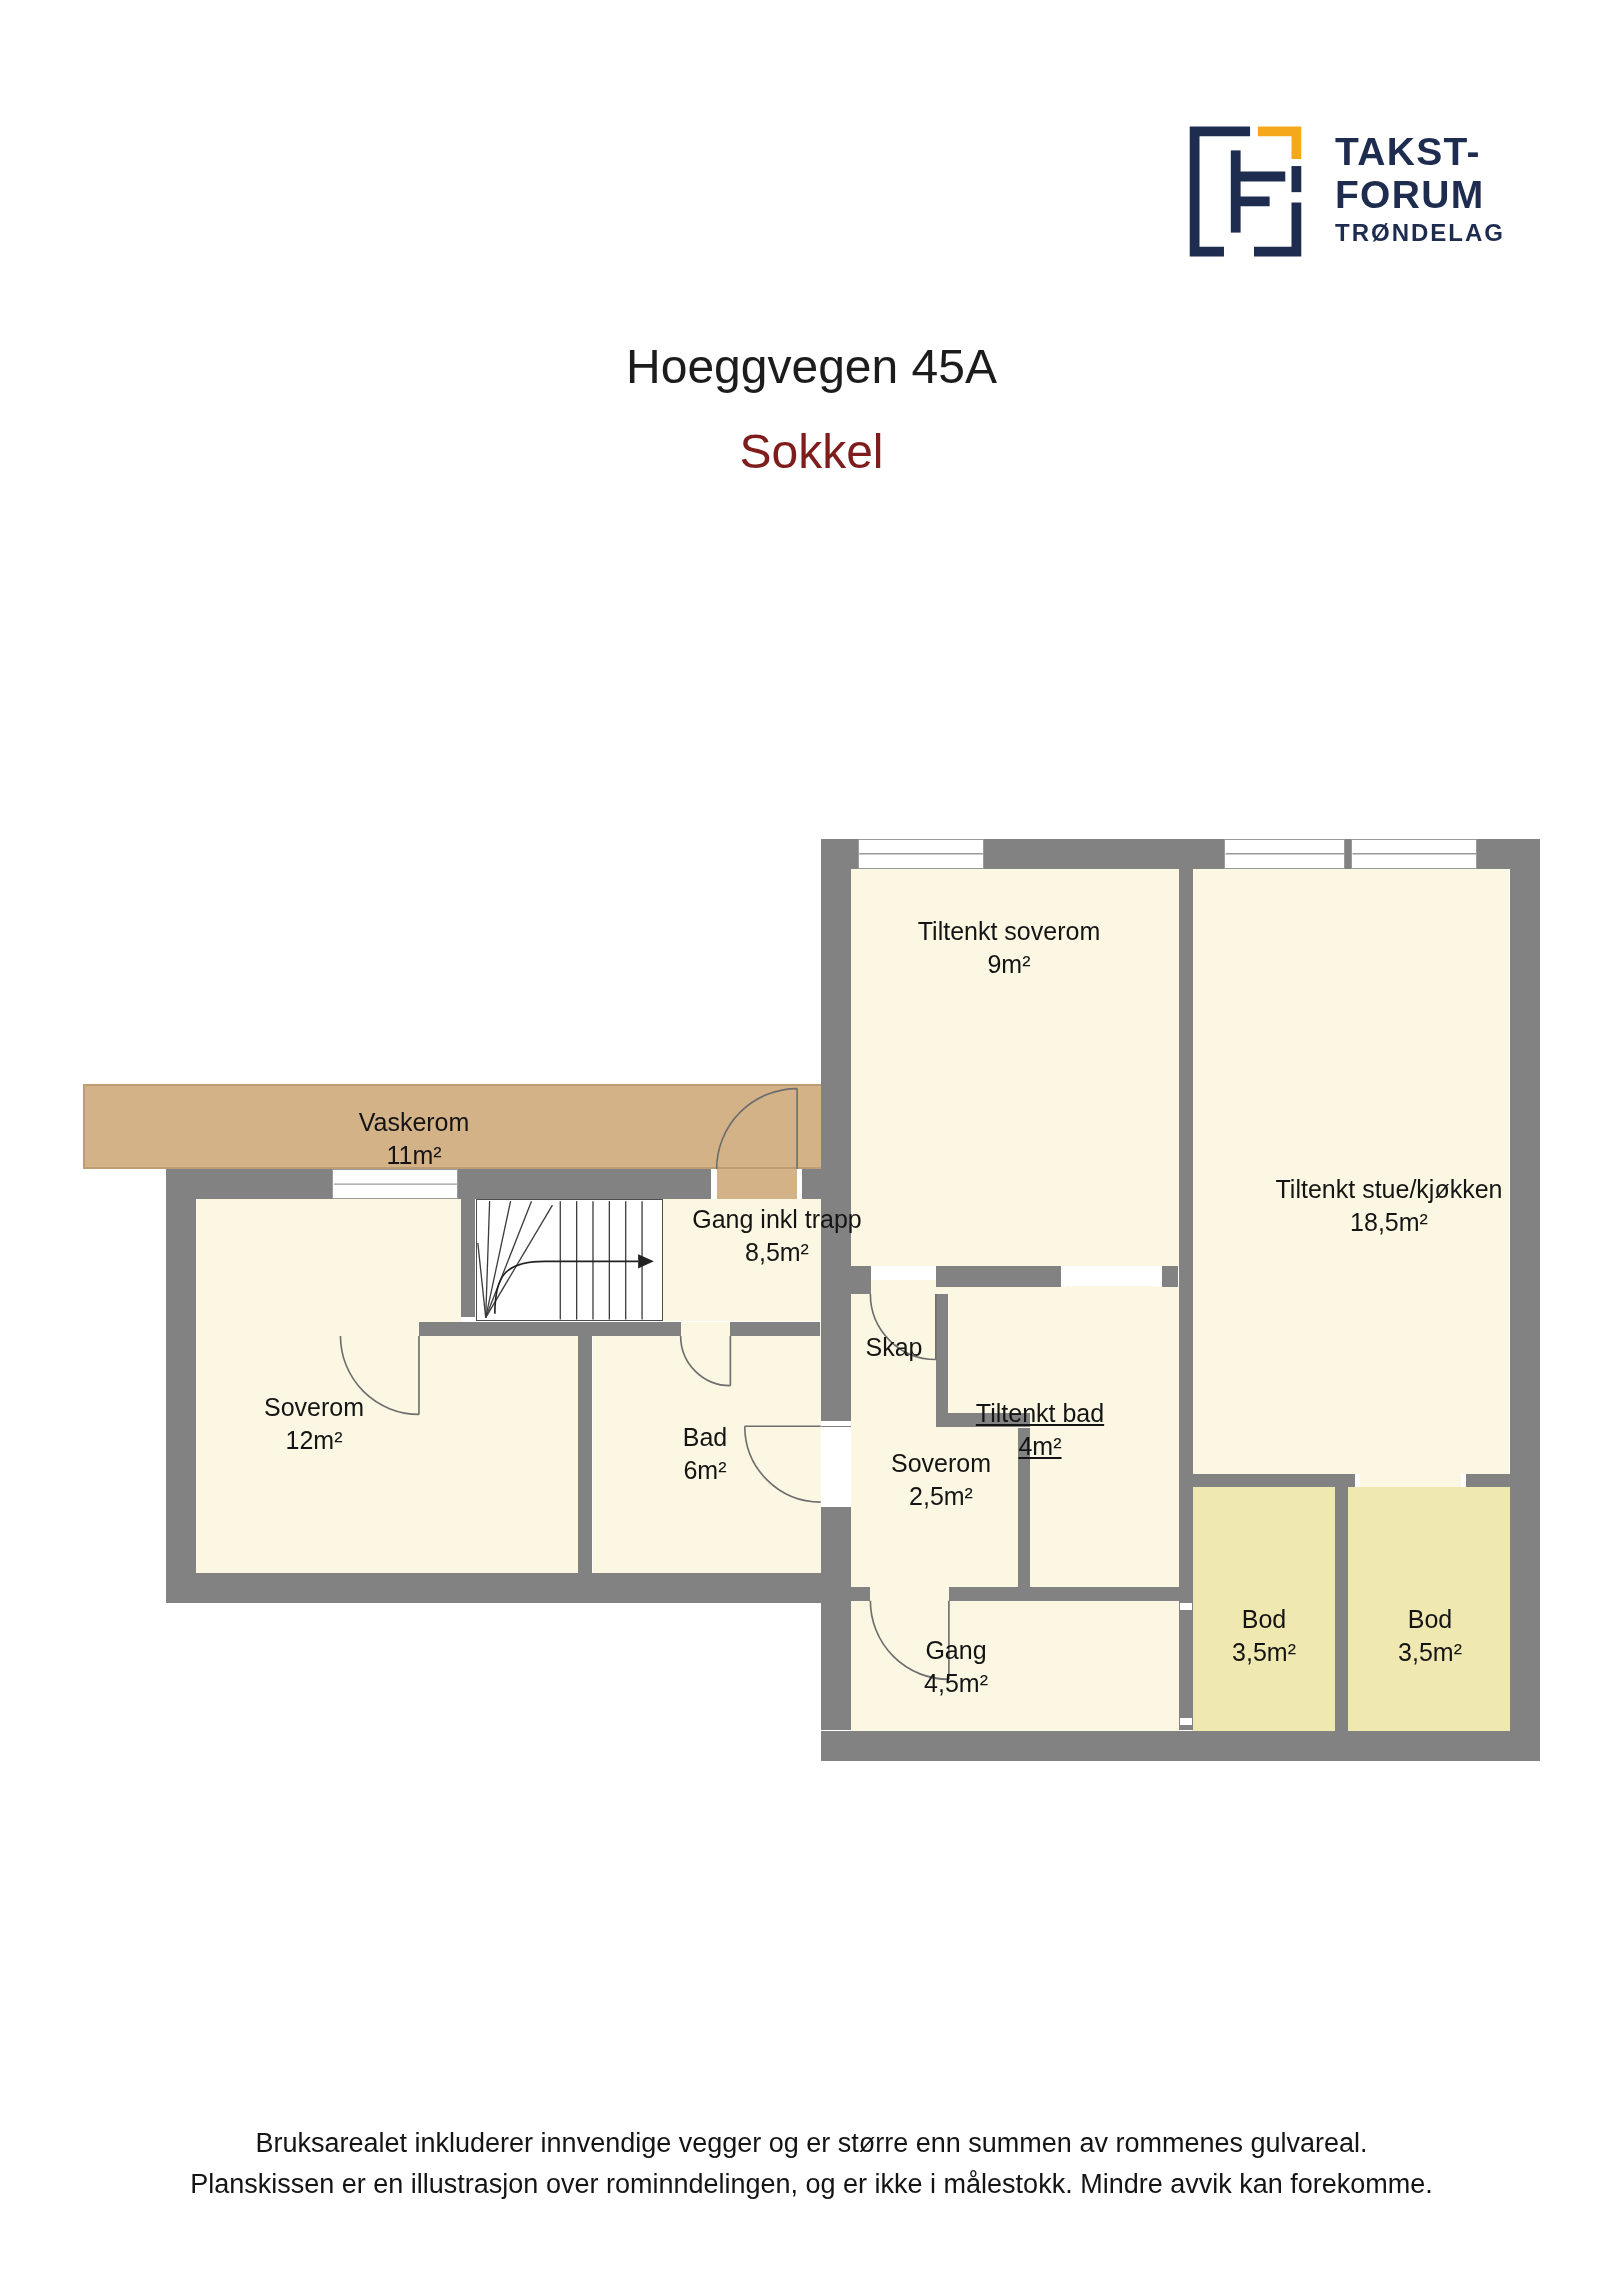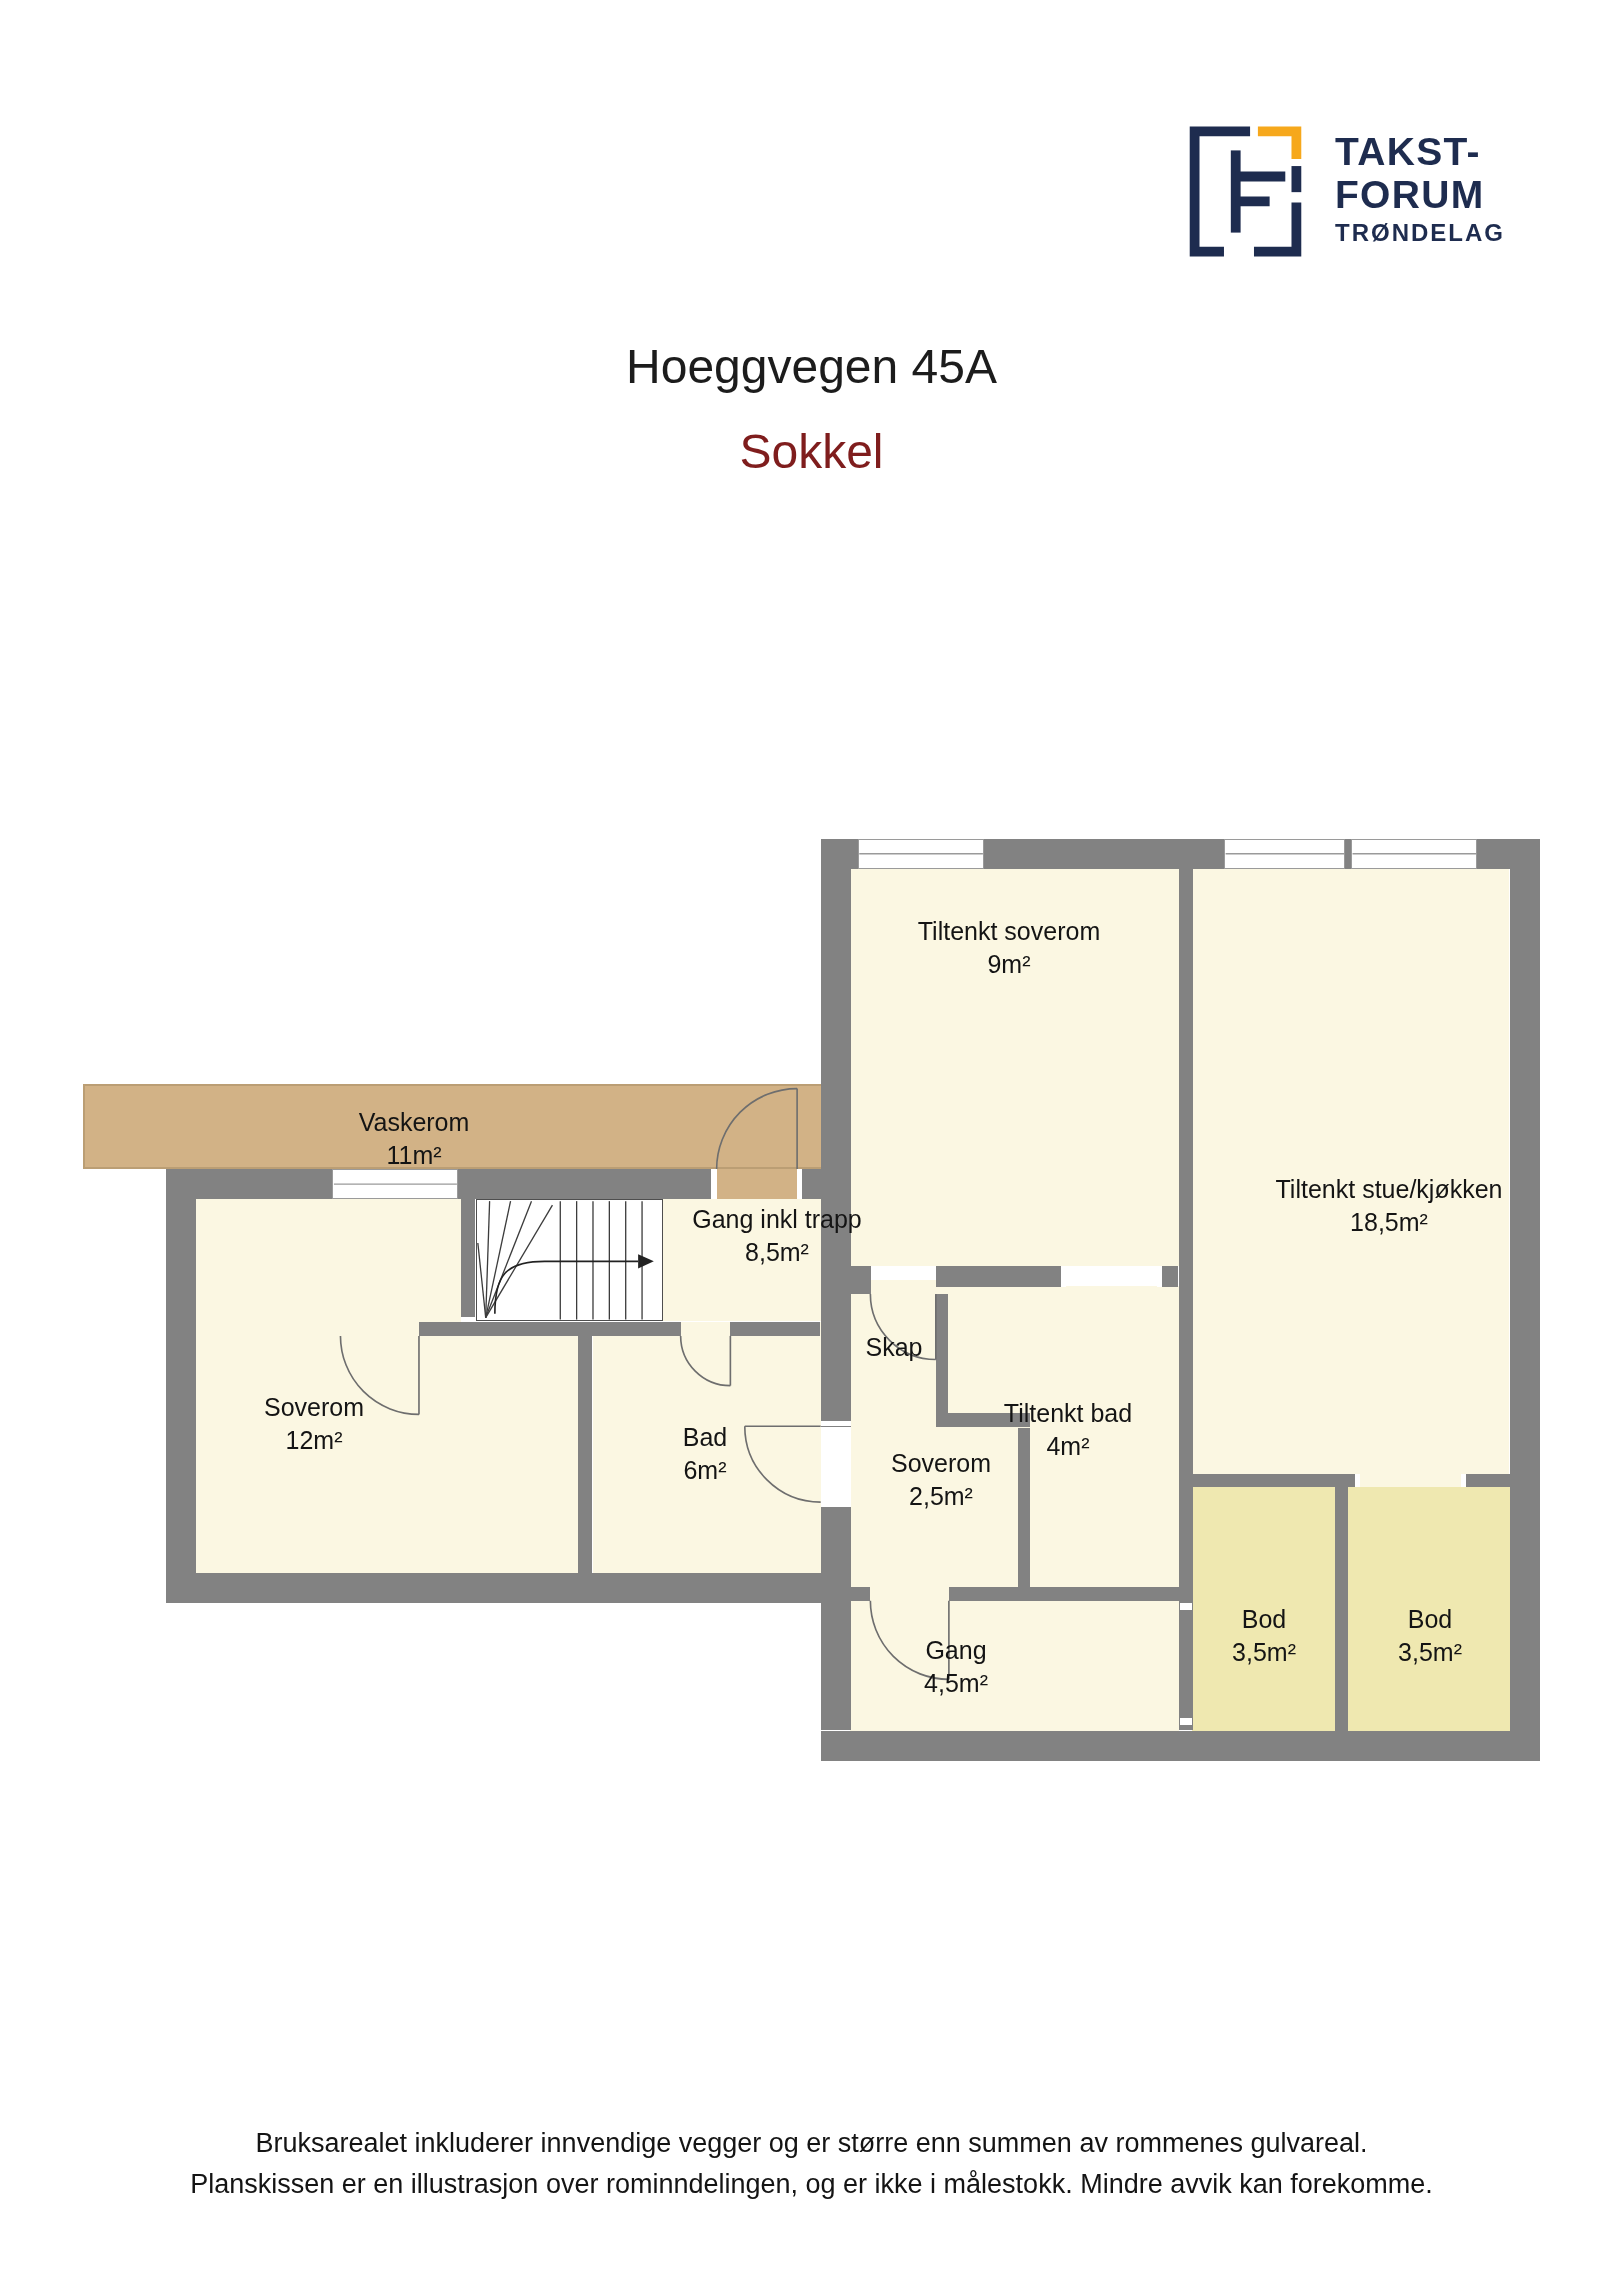--- a/index.html
+++ b/index.html
@@ -196,21 +196,21 @@
     <span>Bad</span>
       <span>6m²</span>
     </div>
   <div class="lbl" style="left:894px;top:1347px;">
     <span>Skap</span>
     </div>
   <div class="lbl" style="left:941px;top:1480px;">
     <span>Soverom</span>
       <span>2,5m²</span>
     </div>
-  <div class="lbl" style="left:1068px;top:1430px;">
+  <div class="lbl" style="left:1040px;top:1430px;text-decoration:underline;">
     <span>Tiltenkt bad</span>
       <span>4m²</span>
     </div>
   <div class="lbl" style="left:956px;top:1667px;">
     <span>Gang</span>
       <span>4,5m²</span>
     </div>
   <div class="lbl" style="left:1264px;top:1636px;">
     <span>Bod</span>
       <span>3,5m²</span>

